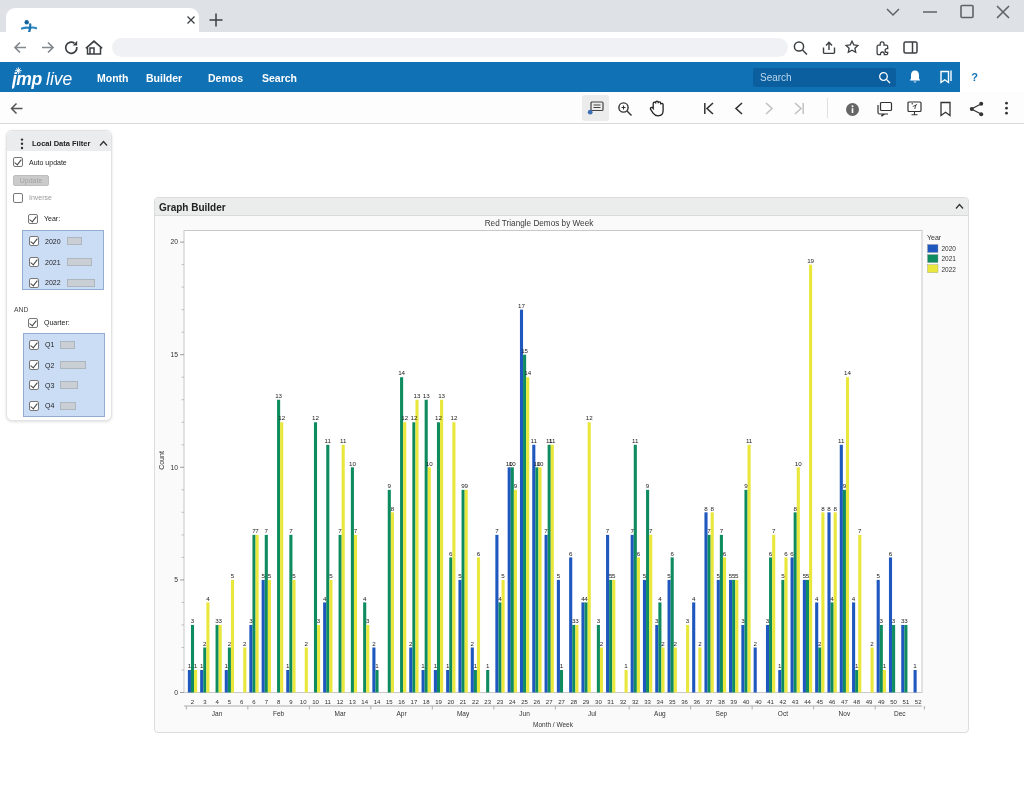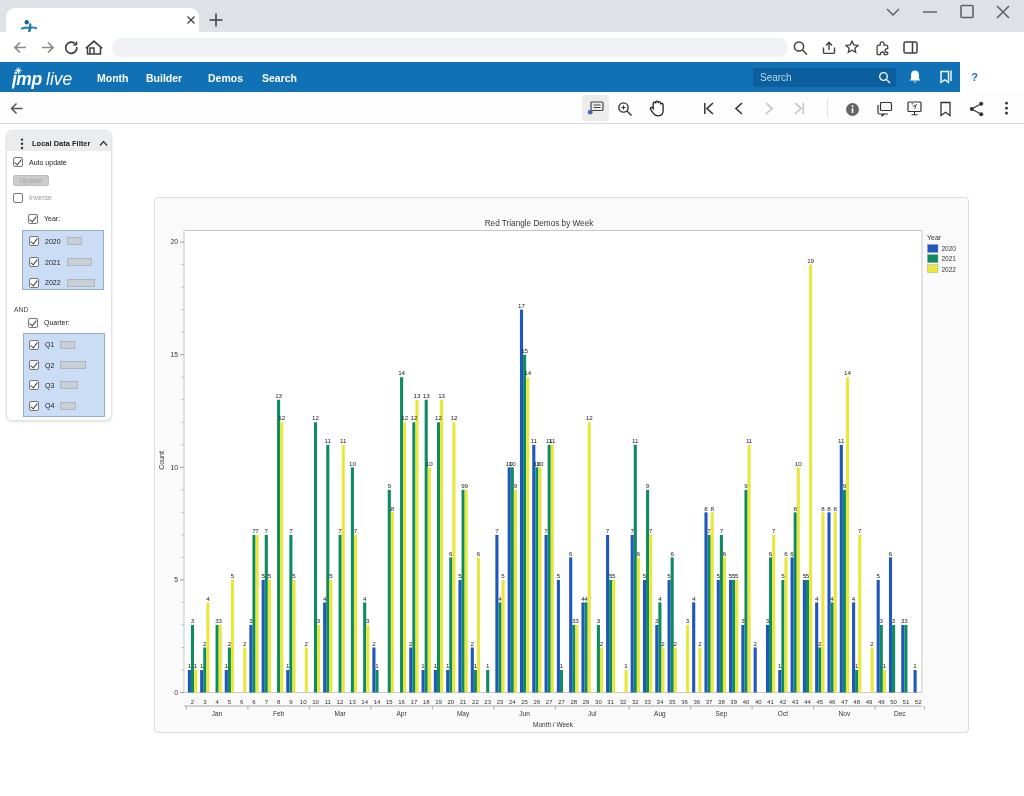--- a/index.html
+++ b/index.html
@@ -224,20 +224,26 @@
         <div class="hist" style="left:53px;top:230px;width:26px"></div>
       <div class="cb c" style="left:22px;top:249px"></div>
         <div class="fl" style="left:38px;top:250.5px">Q3</div>
         <div class="hist" style="left:53px;top:250px;width:18px"></div>
       <div class="cb c" style="left:22px;top:269.5px"></div>
         <div class="fl" style="left:38px;top:271px">Q4</div>
         <div class="hist" style="left:53px;top:270.5px;width:16px"></div>
     </div>
 
     <div class="abs" id="gp">
+      <div id="gph">
+          <span>Graph Builder</span>
+        <svg class="abs" style="left:800px;top:5px" width="9" height="7" viewBox="0 0 9 7" fill="none" stroke="#333" stroke-width="1.3">
+            <path d="M1 5.5 L4.5 1.5 L8 5.5"></path>
+          </svg>
+      </div>
       <svg width="815" height="536" viewBox="0 0 815 536" style="position:absolute;left:0;top:0;font-family:'Liberation Sans',sans-serif">
 <rect x="29.0" y="32.5" width="738.0" height="462.0" fill="#ffffff" stroke="#c8c8c8" stroke-width="1"></rect>
 <text x="384" y="28" font-size="8.2" fill="#3a3a3a" text-anchor="middle">Red Triangle Demos by Week</text>
 <line x1="25.0" y1="494.5" x2="29.0" y2="494.5" stroke="#888" stroke-width="0.8"></line>
 <text x="23.0" y="496.8" font-size="6.8" fill="#333" text-anchor="end">0</text>
 <line x1="26.5" y1="472.0" x2="29.0" y2="472.0" stroke="#aaa" stroke-width="0.7"></line>
 <line x1="26.5" y1="449.5" x2="29.0" y2="449.5" stroke="#aaa" stroke-width="0.7"></line>
 <line x1="26.5" y1="426.9" x2="29.0" y2="426.9" stroke="#aaa" stroke-width="0.7"></line>
 <line x1="26.5" y1="404.4" x2="29.0" y2="404.4" stroke="#aaa" stroke-width="0.7"></line>
 <line x1="25.0" y1="381.9" x2="29.0" y2="381.9" stroke="#888" stroke-width="0.8"></line>

